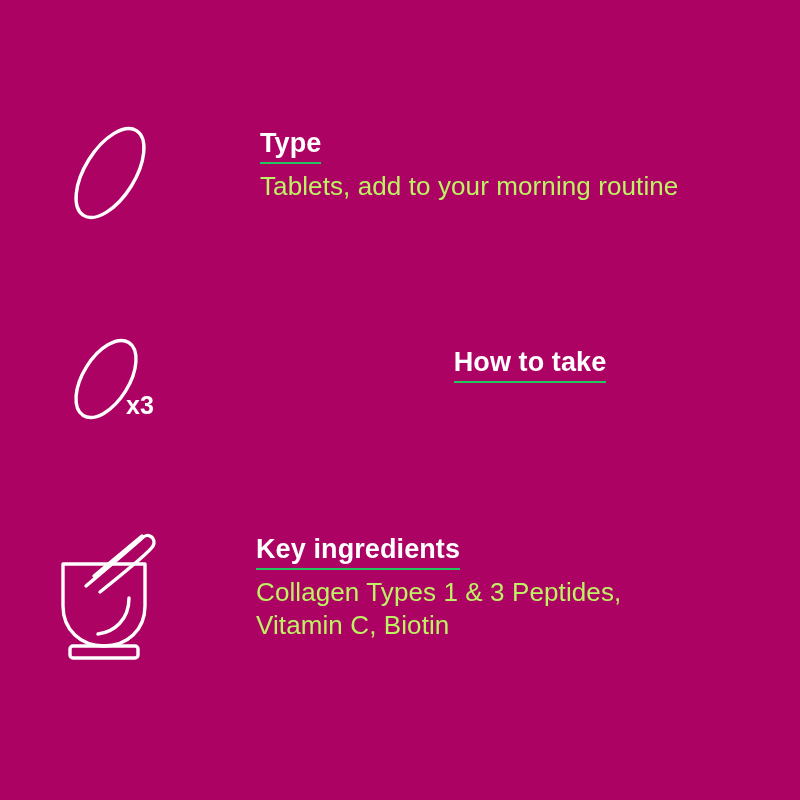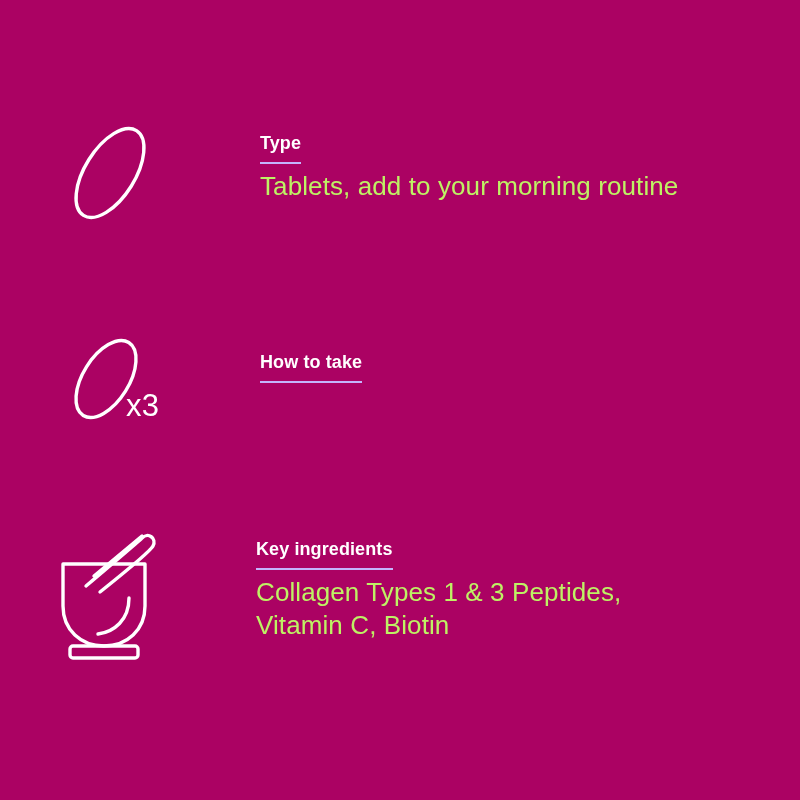--- a/index.html
+++ b/index.html
@@ -37,27 +37,27 @@
   .icon-cell svg {
     display: block;
     overflow: visible;
   }
   .text-cell {
     flex: 1 1 auto;
     padding-left: 0;
   }
   .sec-heading {
     color: #FFFFFF;
-    font-size: 18px;
+    font-size: 27px;
     font-weight: bold;
     line-height: 34px;
     letter-spacing: 0.1px;
     margin: 0 0 2px 0;
     display: inline-block;
-    border-bottom: 2px solid #c4b5fd;
+    border-bottom: 2px solid #22c55e;
     padding-bottom: 2px;
   }
   .sec-body {
     color: #bef264;
     font-size: 26px;
     font-weight: normal;
     line-height: 33px;
     letter-spacing: 0.1px;
     margin: 4px 0 0 0;
     white-space: pre-line;
@@ -65,30 +65,30 @@
   
   #row-type      { top: 118px; }
   #row-how       { top: 333px; }
   #row-key       { top: 520px; }
 
   #row-type .icon-cell  { padding-left: 60px; }
   #row-how  .icon-cell  { padding-left: 60px; }
   #row-key  .icon-cell  { padding-left: 56px; }
 
   #row-type .text-cell  { padding-top: 8px; }
-  #row-how  .text-cell  { padding-top: 12px; }
+  #row-how  .text-cell  { padding-top: 12px; text-align: center; }
   #row-key  .text-cell  { padding-top: 12px; }
 
   .mult-label {
     position: absolute;
     left: 126px;
     top: 394px;
     color: #FFFFFF;
-    font-size: 31px;
-    font-weight: normal;
+    font-size: 25px;
+    font-weight: bold;
     line-height: 23px;
     letter-spacing: 0.2px;
   }
 </style>
 </head>
 <body style="background: rgb(171, 2, 99);">
 
 <div id="infographic" style="background: rgb(171, 2, 99);">
 
   <div class="info-row" id="row-type">

